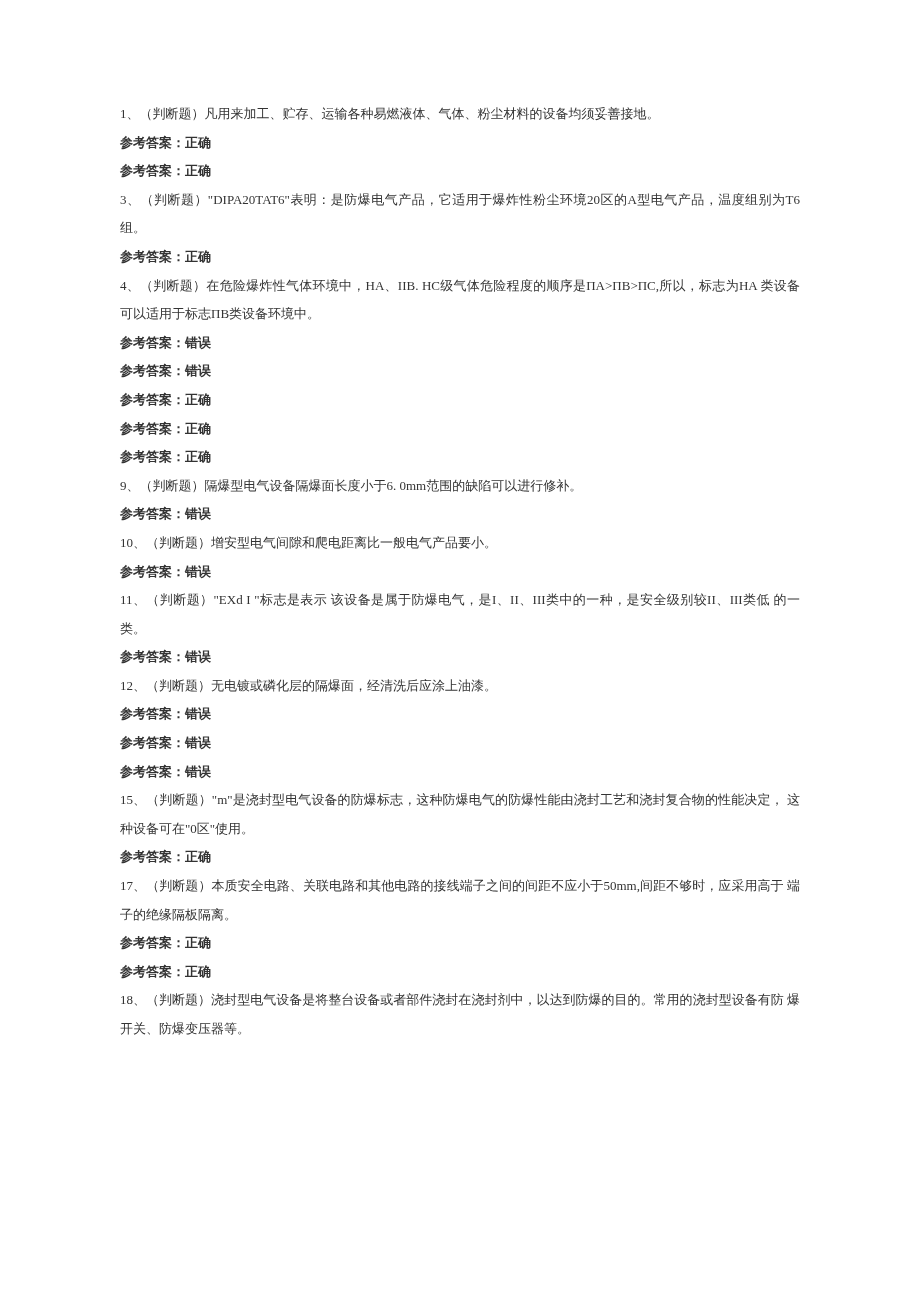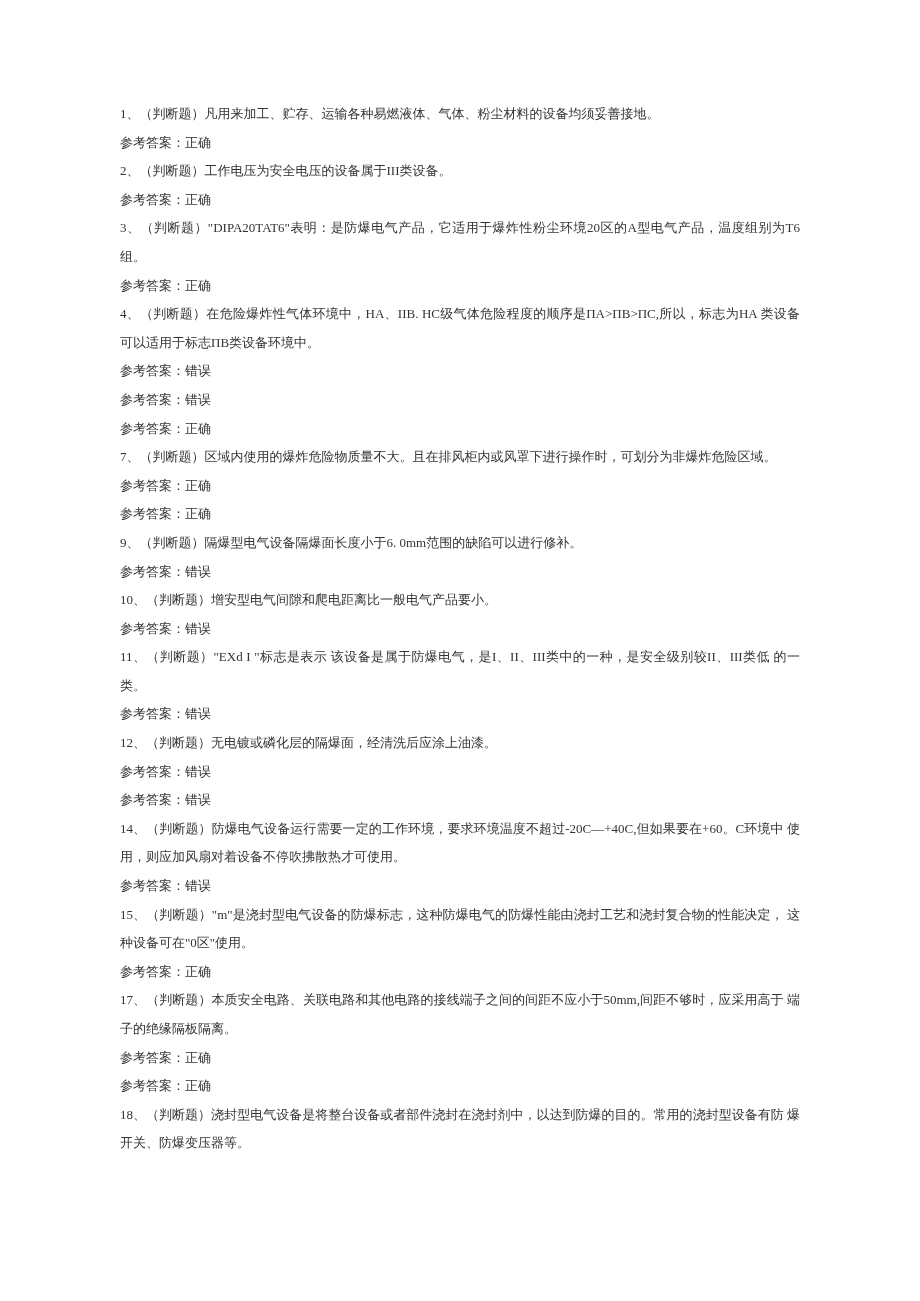--- a/index.html
+++ b/index.html
@@ -15,50 +15,49 @@
     }
     .item {
       margin: 0;
       text-align: justify;
     }
     .question {
       display: block;
     }
     .answer {
       display: block;
+      font-weight: bold;
     }
   </style>
 </head>
 <body>
 
 <div id="content">
     <div class="item">
       <span class="question">1、（判断题）凡用来加工、贮存、运输各种易燃液体、气体、粉尘材料的设备均须妥善接地。</span>
       <span class="answer"><span>参考答案：</span><span>正确</span></span>
     </div>
     <div class="item">
-      <span class="question">2、（判断题）工作电压为安全电压的设备属于III类设备。</span>
       <span class="answer"><span>参考答案：</span><span>正确</span></span>
     </div>
     <div class="item">
       <span class="question">3、（判断题）"DIPA20TAT6"表明：是防爆电气产品，它适用于爆炸性粉尘环境20区的A型电气产品，温度组别为T6组。</span>
       <span class="answer"><span>参考答案：</span><span>正确</span></span>
     </div>
     <div class="item">
       <span class="question">4、（判断题）在危险爆炸性气体环境中，HA、IIB. HC级气体危险程度的顺序是ПA&gt;ПB&gt;ПC,所以，标志为HA 类设备可以适用于标志ПB类设备环境中。</span>
       <span class="answer"><span>参考答案：</span><span>错误</span></span>
     </div>
     <div class="item">
       <span class="answer"><span>参考答案：</span><span>错误</span></span>
     </div>
     <div class="item">
       <span class="answer"><span>参考答案：</span><span>正确</span></span>
     </div>
     <div class="item">
-      <span class="question">7、（判断题）区域内使用的爆炸危险物质量不大。且在排风柜内或风罩下进行操作时，可划分为非爆炸危险区域。</span>
       <span class="answer"><span>参考答案：</span><span>正确</span></span>
     </div>
     <div class="item">
       <span class="answer"><span>参考答案：</span><span>正确</span></span>
     </div>
     <div class="item">
       <span class="question">9、（判断题）隔爆型电气设备隔爆面长度小于6. 0mm范围的缺陷可以进行修补。</span>
       <span class="answer"><span>参考答案：</span><span>错误</span></span>
     </div>
     <div class="item">
@@ -70,21 +69,20 @@
       <span class="answer"><span>参考答案：</span><span>错误</span></span>
     </div>
     <div class="item">
       <span class="question">12、（判断题）无电镀或磷化层的隔爆面，经清洗后应涂上油漆。</span>
       <span class="answer"><span>参考答案：</span><span>错误</span></span>
     </div>
     <div class="item">
       <span class="answer"><span>参考答案：</span><span>错误</span></span>
     </div>
     <div class="item">
-      <span class="question">14、（判断题）防爆电气设备运行需要一定的工作环境，要求环境温度不超过-20C—+40C,但如果要在+60。C环境中 使用，则应加风扇对着设备不停吹拂散热才可使用。</span>
       <span class="answer"><span>参考答案：</span><span>错误</span></span>
     </div>
     <div class="item">
       <span class="question">15、（判断题）"m"是浇封型电气设备的防爆标志，这种防爆电气的防爆性能由浇封工艺和浇封复合物的性能决定， 这种设备可在"0区"使用。</span>
       <span class="answer"><span>参考答案：</span><span>正确</span></span>
     </div>
     <div class="item">
       <span class="question">17、（判断题）本质安全电路、关联电路和其他电路的接线端子之间的间距不应小于50mm,间距不够时，应采用高于 端子的绝缘隔板隔离。</span>
       <span class="answer"><span>参考答案：</span><span>正确</span></span>
     </div>

